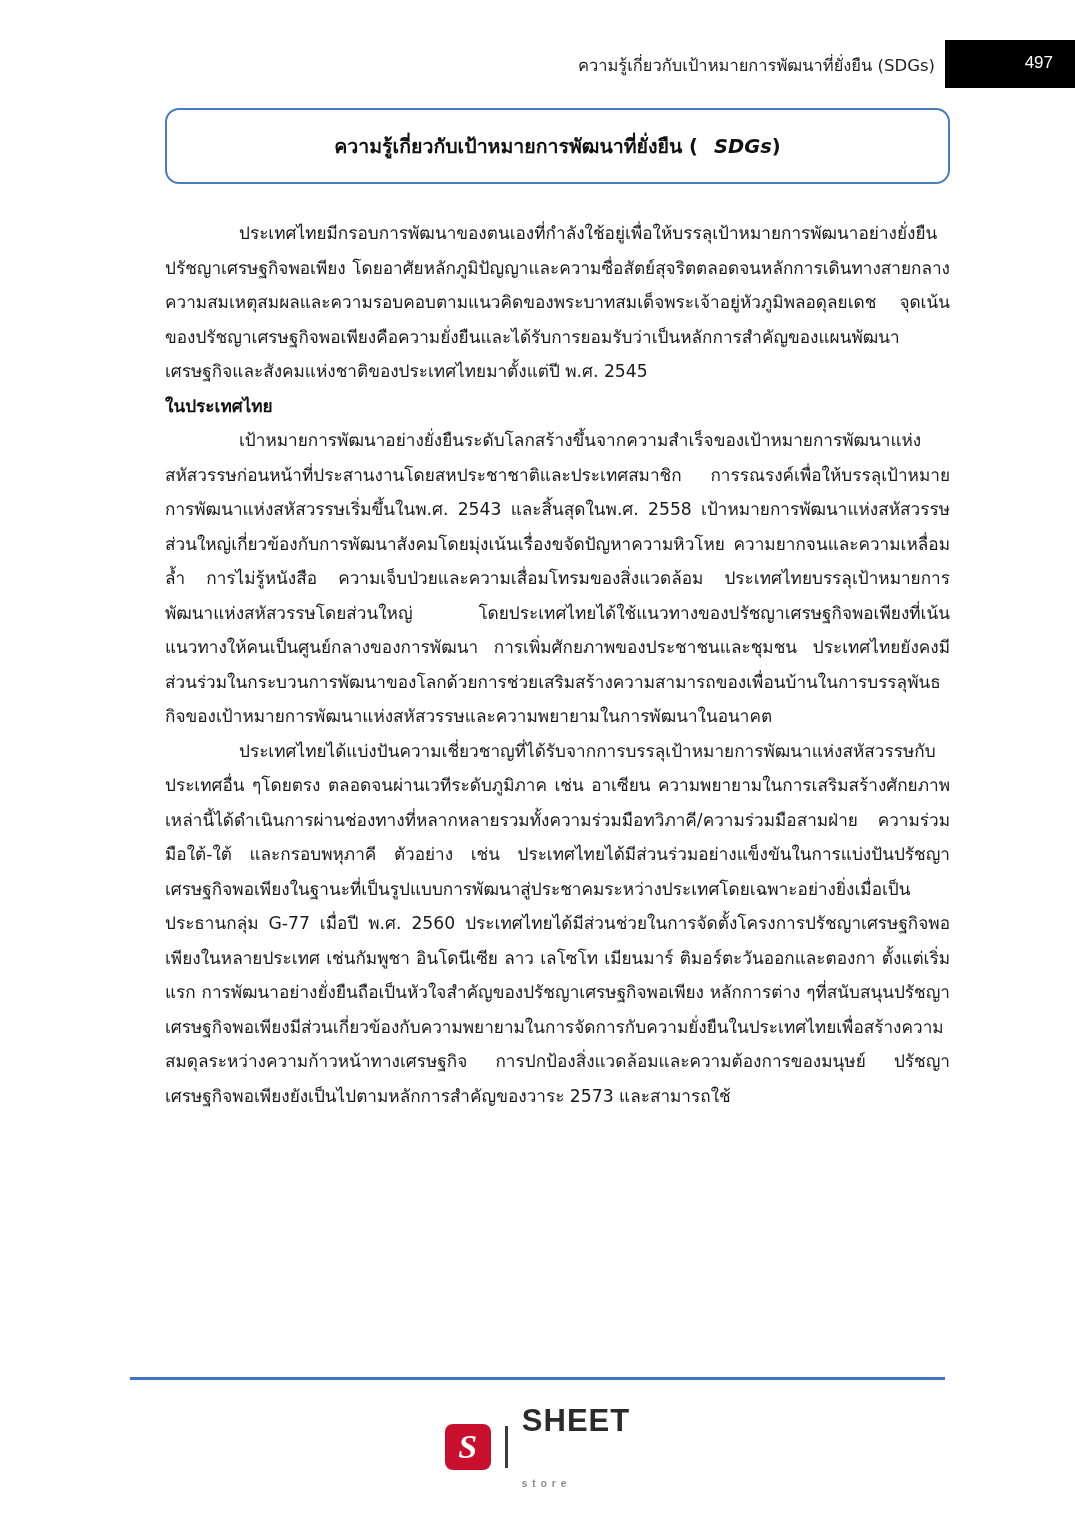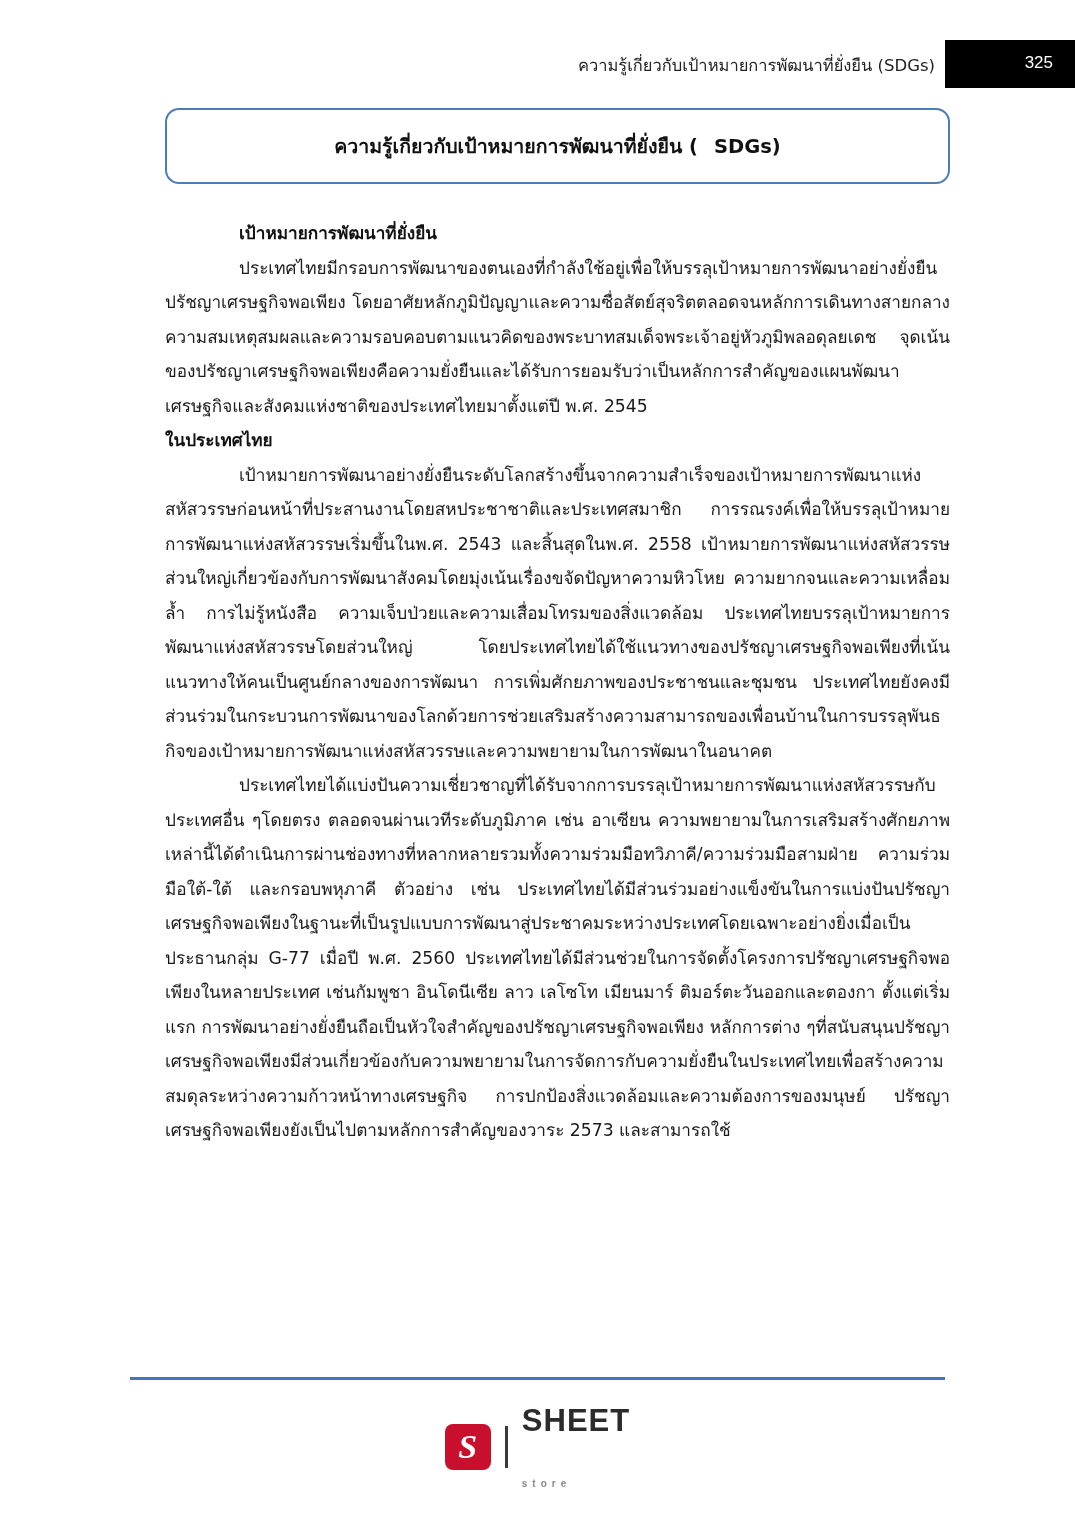--- a/index.html
+++ b/index.html
@@ -63,20 +63,21 @@
     align-items: center;
     justify-content: center;
   }
   .title-box .title-text {
     font-size: 19.5px;
     font-weight: bold;
     color: #111;
     letter-spacing: 0px;
   }
   .title-box .title-text .ital {
+    font-style: italic;
     margin-left: 16px;
   }
 
   
   .body-area {
     position: absolute;
     top: 216px;
     left: 165px;
     width: 785px;
   }
@@ -165,30 +166,29 @@
     line-height: 1;
     font-weight: bold;
   }
 </style>
 </head>
 <body>
 
 <div class="page-header">
   <div class="header-running-title">ความรู้เกี่ยวกับเป้าหมายการพัฒนาที่ยั่งยืน (SDGs)</div>
   <div class="page-number-box">
-    <div class="num">325</div>
+    <div class="num">497</div>
   </div>
 </div>
 
 <div class="title-box">
   <div class="title-text"><span>ความรู้เกี่ยวกับเป้าหมายการพัฒนาที่ยั่งยืน (</span><span class="ital">SDGs</span><span>)</span></div>
 </div>
 
 <div class="body-area">
-  <p class="heading">เป้าหมายการพัฒนาที่ยั่งยืน</p>
   <p class="para">ประเทศไทยมีกรอบการพัฒนาของตนเองที่กำลังใช้อยู่เพื่อให้บรรลุเป้าหมายการพัฒนาอย่างยั่งยืน ปรัชญาเศรษฐกิจพอเพียง โดยอาศัยหลักภูมิปัญญาและความซื่อสัตย์สุจริตตลอดจนหลักการเดินทางสายกลาง ความสมเหตุสมผลและความรอบคอบตามแนวคิดของพระบาทสมเด็จพระเจ้าอยู่หัวภูมิพลอดุลยเดช จุดเน้นของปรัชญาเศรษฐกิจพอเพียงคือความยั่งยืนและได้รับการยอมรับว่าเป็นหลักการสำคัญของแผนพัฒนาเศรษฐกิจและสังคมแห่งชาติของประเทศไทยมาตั้งแต่ปี พ.ศ. 2545</p>
   <p class="heading cont">ในประเทศไทย</p>
   <p class="para">เป้าหมายการพัฒนาอย่างยั่งยืนระดับโลกสร้างขึ้นจากความสำเร็จของเป้าหมายการพัฒนาแห่งสหัสวรรษก่อนหน้าที่ประสานงานโดยสหประชาชาติและประเทศสมาชิก การรณรงค์เพื่อให้บรรลุเป้าหมายการพัฒนาแห่งสหัสวรรษเริ่มขึ้นในพ.ศ. 2543 และสิ้นสุดในพ.ศ. 2558 เป้าหมายการพัฒนาแห่งสหัสวรรษส่วนใหญ่เกี่ยวข้องกับการพัฒนาสังคมโดยมุ่งเน้นเรื่องขจัดปัญหาความหิวโหย ความยากจนและความเหลื่อมล้ำ การไม่รู้หนังสือ ความเจ็บป่วยและความเสื่อมโทรมของสิ่งแวดล้อม ประเทศไทยบรรลุเป้าหมายการพัฒนาแห่งสหัสวรรษโดยส่วนใหญ่ โดยประเทศไทยได้ใช้แนวทางของปรัชญาเศรษฐกิจพอเพียงที่เน้นแนวทางให้คนเป็นศูนย์กลางของการพัฒนา การเพิ่มศักยภาพของประชาชนและชุมชน ประเทศไทยยังคงมีส่วนร่วมในกระบวนการพัฒนาของโลกด้วยการช่วยเสริมสร้างความสามารถของเพื่อนบ้านในการบรรลุพันธกิจของเป้าหมายการพัฒนาแห่งสหัสวรรษและความพยายามในการพัฒนาในอนาคต</p>
   <p class="para">ประเทศไทยได้แบ่งปันความเชี่ยวชาญที่ได้รับจากการบรรลุเป้าหมายการพัฒนาแห่งสหัสวรรษกับประเทศอื่น ๆโดยตรง ตลอดจนผ่านเวทีระดับภูมิภาค เช่น อาเซียน ความพยายามในการเสริมสร้างศักยภาพเหล่านี้ได้ดำเนินการผ่านช่องทางที่หลากหลายรวมทั้งความร่วมมือทวิภาคี/ความร่วมมือสามฝ่าย ความร่วมมือใต้-ใต้ และกรอบพหุภาคี ตัวอย่าง เช่น ประเทศไทยได้มีส่วนร่วมอย่างแข็งขันในการแบ่งปันปรัชญาเศรษฐกิจพอเพียงในฐานะที่เป็นรูปแบบการพัฒนาสู่ประชาคมระหว่างประเทศโดยเฉพาะอย่างยิ่งเมื่อเป็นประธานกลุ่ม G-77 เมื่อปี พ.ศ. 2560 ประเทศไทยได้มีส่วนช่วยในการจัดตั้งโครงการปรัชญาเศรษฐกิจพอเพียงในหลายประเทศ เช่นกัมพูชา อินโดนีเซีย ลาว เลโซโท เมียนมาร์ ติมอร์ตะวันออกและตองกา ตั้งแต่เริ่มแรก การพัฒนาอย่างยั่งยืนถือเป็นหัวใจสำคัญของปรัชญาเศรษฐกิจพอเพียง หลักการต่าง ๆที่สนับสนุนปรัชญาเศรษฐกิจพอเพียงมีส่วนเกี่ยวข้องกับความพยายามในการจัดการกับความยั่งยืนในประเทศไทยเพื่อสร้างความสมดุลระหว่างความก้าวหน้าทางเศรษฐกิจ การปกป้องสิ่งแวดล้อมและความต้องการของมนุษย์ ปรัชญาเศรษฐกิจพอเพียงยังเป็นไปตามหลักการสำคัญของวาระ 2573 และสามารถใช้</p>
 </div>
 
 <div class="footer-rule"></div>
 <div class="footer-logo">
   <div class="logo-mark">S</div>
   <div class="logo-divider"></div>

